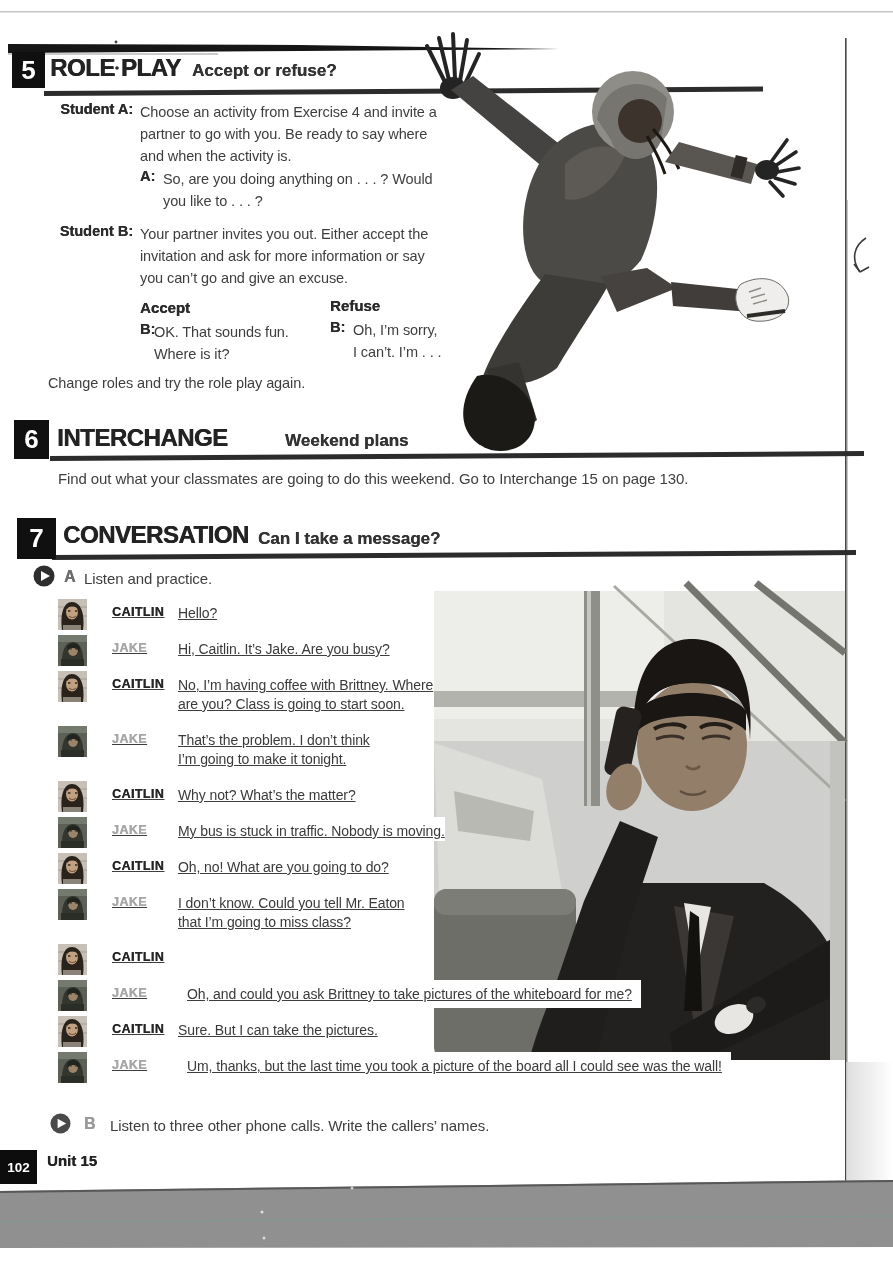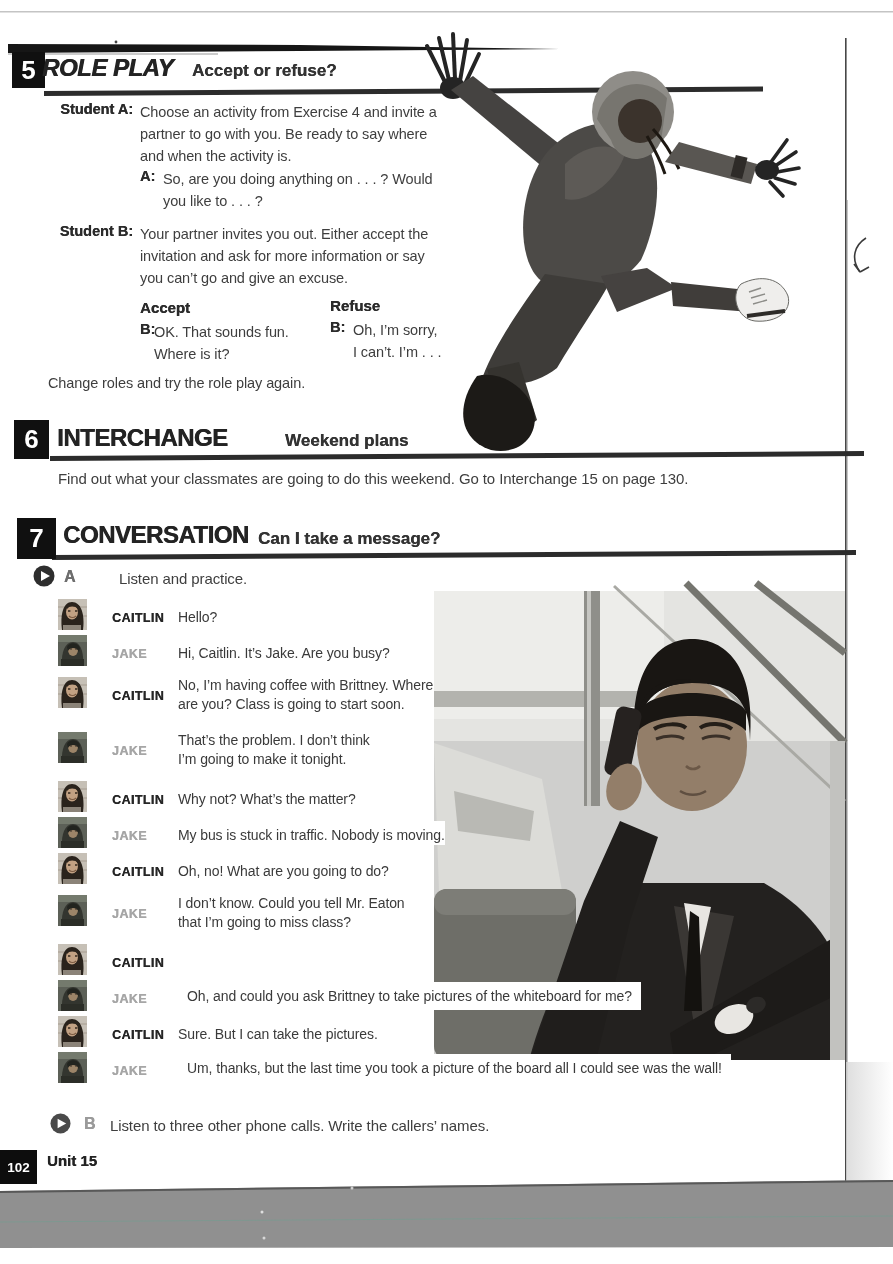--- a/index.html
+++ b/index.html
@@ -28,21 +28,21 @@
   .label-b{position:absolute; font-weight:bold; color:#2b2b2b; font-size:14.5px; white-space:pre; text-shadow:0.3px 0 #2b2b2b;}
   .body-t{position:absolute; font-size:14.5px; line-height:22px; letter-spacing:-0.1px; color:#3e3e3e; white-space:pre; z-index:2;}
   .right-al{text-align:right;}
   
   .play{position:absolute; z-index:2;}
   .part-letter{position:absolute; font-weight:bold; font-size:16px; z-index:2; text-shadow:0.3px 0 currentColor;}
   .letter-a{color:#6e6e6e;}
   .letter-b{color:#9a9a9a;}
   
   #dialogue{position:absolute; left:58px; top:599px; width:740px; z-index:2;}
-  .dg-row{display:flex; align-items:center; margin-bottom:5px;}
+  .dg-row{display:flex; align-items:flex-start; margin-bottom:5px;text-decoration:underline;}
   .dg-row.two{margin-bottom:12px;}
   .avatar{width:29px; height:31px; flex:0 0 29px; overflow:hidden; display:block;}
   .avatar svg{display:block;}
   .dg-name{
     flex:0 0 66px; margin-left:25px; padding-top:6px;
     font-size:12.5px; font-weight:bold; letter-spacing:0.4px; white-space:pre;
   }
   .dg-name.caitlin{color:#262626; text-shadow:0.3px 0 #262626;}
   .dg-name.jake{color:#a6a6a6; text-shadow:0.3px 0 #a6a6a6;}
   .dg-text{
@@ -87,21 +87,21 @@
 
     <polygon points="0,1191 893,1180 893,1247 0,1248" fill="#909090"></polygon>
     <polygon points="0,1191 893,1180 893,1182 0,1193" fill="#585858"></polygon>
     <line x1="0" y1="1222" x2="893" y2="1216" stroke="#6f9f90" stroke-width="1" opacity="0.55"></line>
     <circle cx="262" cy="1212" r="1.5" fill="#e8e8e8" opacity="0.9"></circle>
     <circle cx="264" cy="1238" r="1.5" fill="#e8e8e8" opacity="0.8"></circle>
     <circle cx="352" cy="1188" r="1.5" fill="#e8e8e8" opacity="0.8"></circle>
   </svg>
 
   <div class="numbox" style="left:12px;top:52px;width:33px;height:36px;">5</div>
-  <div class="sec-title" style="left:42px;top:54px;font-style:italic;">ROLE PLAY</div>
+  <div class="sec-title" style="left:50px;top:54px;">ROLE PLAY</div>
   <div class="sec-sub" style="left:192px;top:61px;">Accept or refuse?</div>
   <div class="rule" style="left:44px;top:91px;width:719px;"></div>
 
   <div class="label-b right-al" style="left:40px;top:101px;width:93px;">Student A:</div>
   <div class="body-t" style="left:140px;top:101px;">Choose an activity from Exercise 4 and invite a
 partner to go with you. Be ready to say where
 and when the activity is.</div>
   <div class="label-b" style="left:140px;top:168px;font-size:14.5px;">A:</div>
   <div class="body-t" style="left:163px;top:168px;">So, are you doing anything on . . . ? Would
 you like to . . . ?</div>
@@ -184,21 +184,21 @@
   <div class="numbox" style="left:17px;top:518px;width:39px;height:41px;">7</div>
   <div class="sec-title" style="left:63px;top:521px;">CONVERSATION</div>
   <div class="sec-sub" style="left:258px;top:529px;">Can I take a message?</div>
   <div class="rule" style="left:52px;top:555px;width:804px;"></div>
 
   <svg class="play" style="left:33px;top:565px;" width="22" height="22" viewBox="0 0 22 22">
     <circle cx="11" cy="11" r="10.5" fill="#2e2e2e"></circle>
     <polygon points="8,6 17,11 8,16" fill="#ffffff"></polygon>
   </svg>
   <div class="part-letter letter-a" style="left:64px;top:568px;">A</div>
-  <div class="body-t" style="left:84px;top:568px;font-size:15px;margin-left:35px;">Listen and practice.</div>
+  <div class="body-t" style="left:84px;top:568px;font-size:15px;">Listen and practice.</div>
 
   <svg class="abs" style="left:434px;top:591px;z-index:1;" width="411" height="469" viewBox="0 0 411 469">
     <rect width="411" height="469" fill="#cfcfcd"></rect>
     <rect x="0" y="0" width="411" height="150" fill="#e4e4e1"></rect>
     <rect x="0" y="0" width="230" height="128" fill="#ededea"></rect>
     <rect x="0" y="100" width="210" height="16" fill="#b3b3ae"></rect>
     <g stroke="#75756f" stroke-width="7" fill="none">
       <path d="M252,-8 L411,152"></path>
         <path d="M322,-8 L411,62"></path>
     </g>

